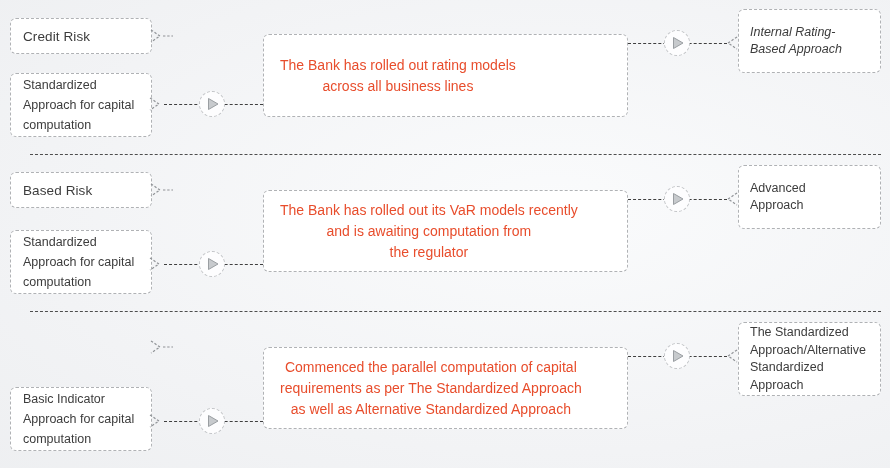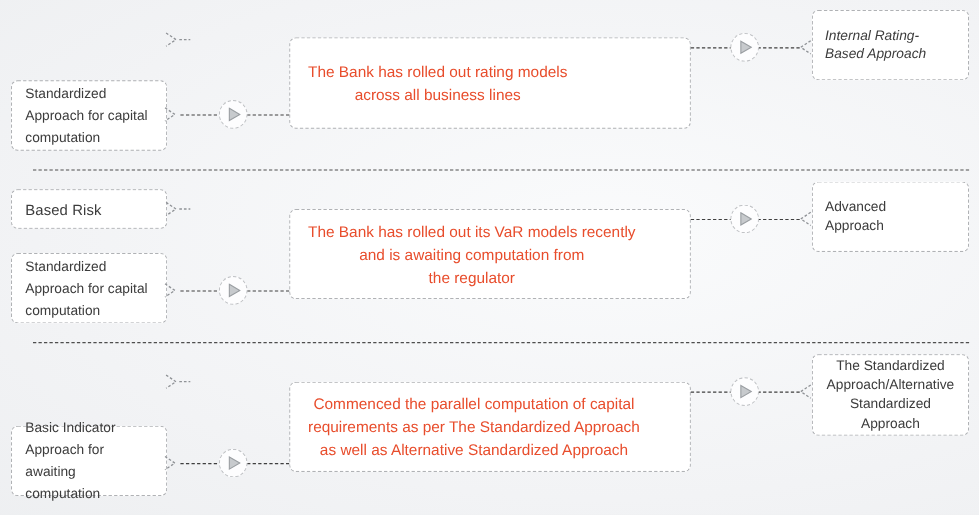--- a/index.html
+++ b/index.html
@@ -54,21 +54,21 @@
   }
   .target{
     left:738px;top:11px;width:143px;height:64px;
     display:flex;flex-direction:column;justify-content:center;
     padding:0 11px;
     font-size:12.5px;line-height:17.5px;
   }
   .row1 .approach{top:73px;}
   .row1 .center{top:34px;height:83px;}
   .row1 .target{top:9px;font-style:italic;}
-  .row3 .target{height:74px;text-align:center;}
+  .row3 .target{height:74px;}
 
   .ml{white-space:pre-line;}
 
   .conn{position:absolute;height:0;border-top:1px dashed #3f3f3f;}
   .conn-l{left:164px;width:99px;top:110px;}
   .conn-r{left:628px;width:99px;top:45px;}
   .row1 .conn-l{top:104px;}
   .row1 .conn-r{top:43px;}
 
   .chev{position:absolute;}
@@ -92,20 +92,23 @@
   .play-r{left:664px;top:32px;}
   .row1 .play-l{top:91px;}
   .row1 .play-r{top:30px;}
 </style>
 </head>
 <body>
 
 <div class="canvas">
 
   <section class="row row1">
+    <div class="box risk">
+      <span>Credit Risk</span>
+    </div>
     <svg class="chev stub" width="26" height="16">
       <path d="M1,2 L10,8 L1,14 M13,8 L23,8" fill="none" stroke="#8f9296" stroke-width="1.2" stroke-dasharray="2.4,1.8"></path>
     </svg>
     <div class="box approach">
       <span class="ml">Standardized
 Approach for capital
 computation</span>
     </div>
     <div class="conn conn-l"></div>
     <svg class="chev tail-l" width="12" height="16">
@@ -177,21 +180,21 @@
     </div>
   </section>
 
   <section class="row row3">
     <div class="sep"></div>
     <svg class="chev stub" width="26" height="16">
       <path d="M1,2 L10,8 L1,14 M13,8 L23,8" fill="none" stroke="#8f9296" stroke-width="1.2" stroke-dasharray="2.4,1.8"></path>
     </svg>
     <div class="box approach">
       <span class="ml">Basic Indicator
-Approach for awaiting
+Approach for capital
 computation</span>
     </div>
     <div class="conn conn-l"></div>
     <svg class="chev tail-l" width="12" height="16">
       <path d="M1,2 L10,8 L1,14" fill="none" stroke="#8f9296" stroke-width="1.2" stroke-dasharray="2.4,1.8"></path>
     </svg>
     <div class="play play-l">
       <svg width="12" height="14">
         <path d="M1.5,1.5 L11,7 L1.5,12.5 Z" fill="#c7cacd" stroke="#9a9ea2" stroke-width="1"></path>
       </svg>

